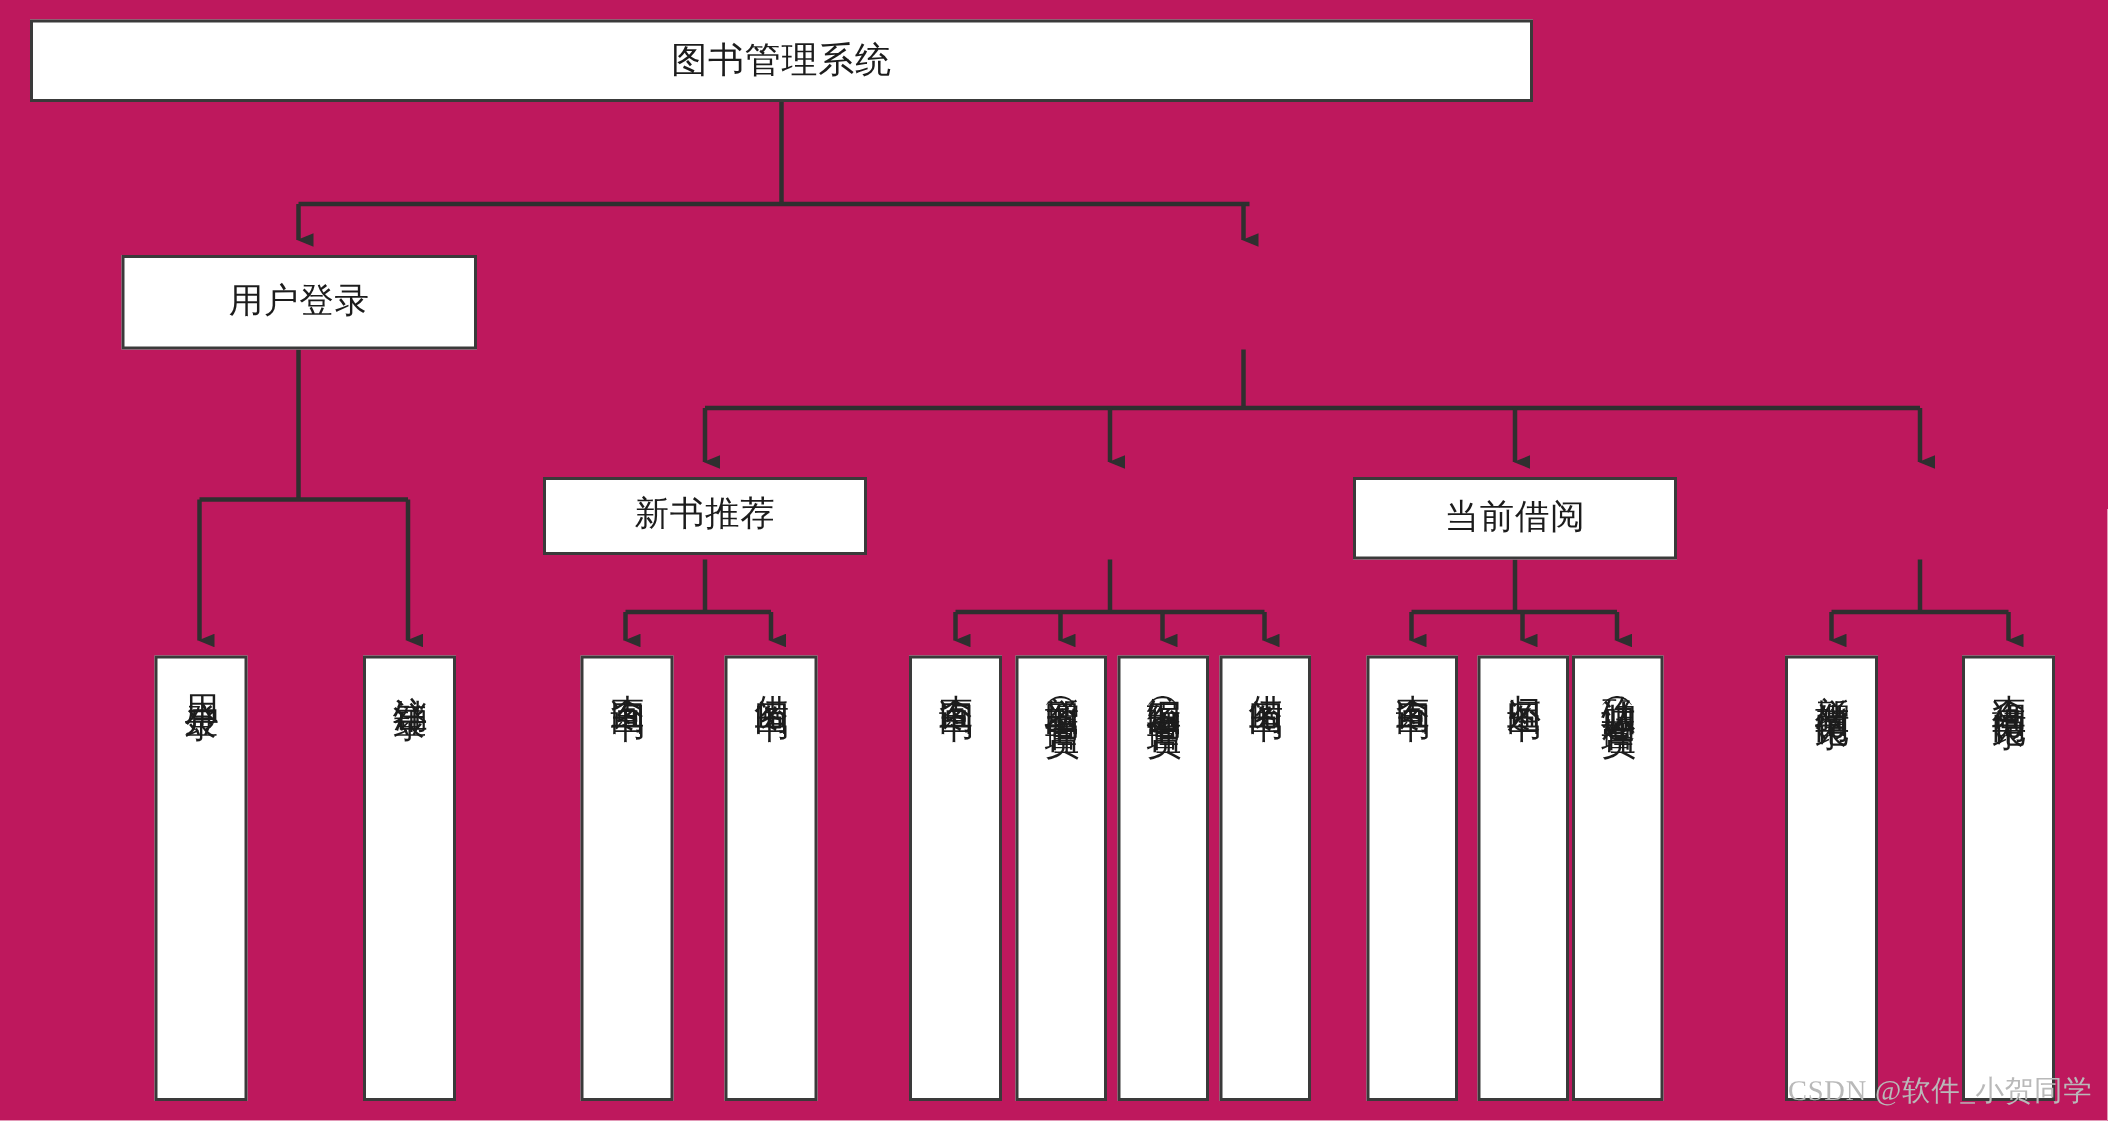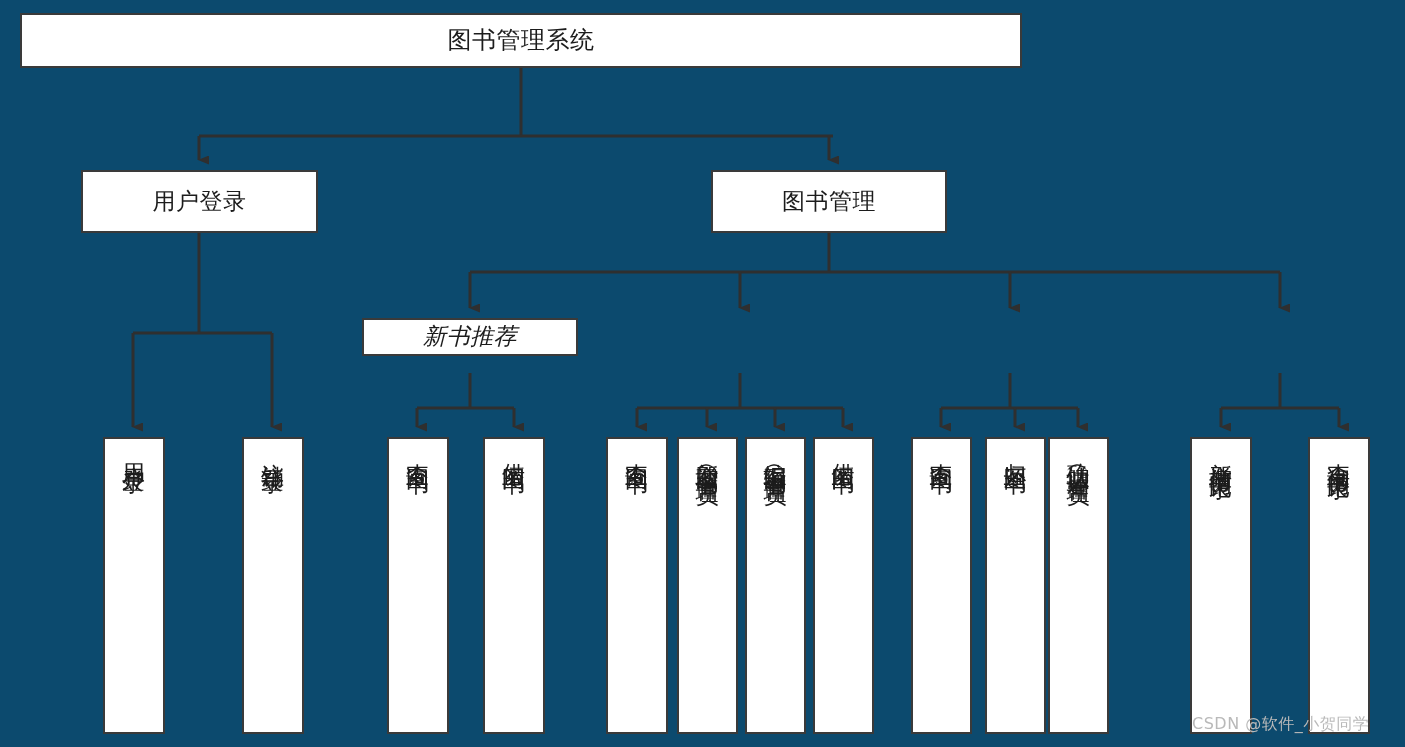--- a/index.html
+++ b/index.html
@@ -8,21 +8,21 @@
     padding: 0;
     background: #ffffff;
   }
   body {
     font-family: "DejaVu Sans", "Liberation Sans", sans-serif;
   }
   #diagram-root {
     position: relative;
     width: 1405px;
     height: 747px;
-    background: #0c4a6e;
+    background: #be185d;
     overflow: hidden;
   }
   #diagram-svg {
     position: absolute;
     left: 0;
     top: 0;
     width: 1405px;
     height: 747px;
   }
   .node-box {
@@ -60,25 +60,26 @@
     text-orientation: upright;
     font-size: 23px;
     line-height: 1.22;
     letter-spacing: 3px;
     height: auto;
     max-height: 100%;
     margin: 0 auto;
   }
   .watermark {
     position: absolute;
-    font-size: 16px;
+    font-size: 19px;
     color: #b9b9b9;
     white-space: nowrap;
     letter-spacing: 0.5px;
     user-select: none;
+    font-family: Liberation Serif, serif;
   }
 </style>
 </head>
 <body>
 
 <div id="diagram-root">
 
   <svg id="diagram-svg" viewBox="0 0 1405 747" xmlns="http://www.w3.org/2000/svg">
     <defs>
       <marker id="arrowhead" markerWidth="9" markerHeight="11" refX="4.5" refY="10" orient="auto" markerUnits="userSpaceOnUse">
@@ -129,26 +130,26 @@
     </g>
   </svg>
 
   <div class="node-box node-h node-root" style="left:20px; top:13px; width:1002px; height:55px;">
     <span class="node-label">图书管理系统</span>
   </div>
 
   <div class="node-box node-h" style="left:81px; top:170px; width:237px; height:63px;">
     <span class="node-label">用户登录</span>
   </div>
-  <div class="node-box node-h" style="left:711px; top:170px; width:236px; height:63px;">
-    <span class="node-label">图书管理</span>
+
+  <div class="node-box node-h" style="left:362px; top:318px; width:216px; height:52px;">
+    <span class="node-label">新书推荐</span>
   </div>
-
-  <div class="node-box node-h" style="left:362px; top:318px; width:216px; height:38px;font-style:italic;">
-    <span class="node-label">新书推荐</span>
+  <div class="node-box node-h" style="left:902px; top:318px; width:216px; height:55px;">
+    <span class="node-label">当前借阅</span>
   </div>
 
   <div class="node-box node-v" style="left:103px; top:437px; width:62px; height:297px;">
     <span class="node-label">用户登录</span>
   </div>
   <div class="node-box node-v" style="left:242px; top:437px; width:62px; height:297px;">
     <span class="node-label">注销登录</span>
   </div>
 
   <div class="node-box node-v" style="left:387px; top:437px; width:62px; height:297px;">

